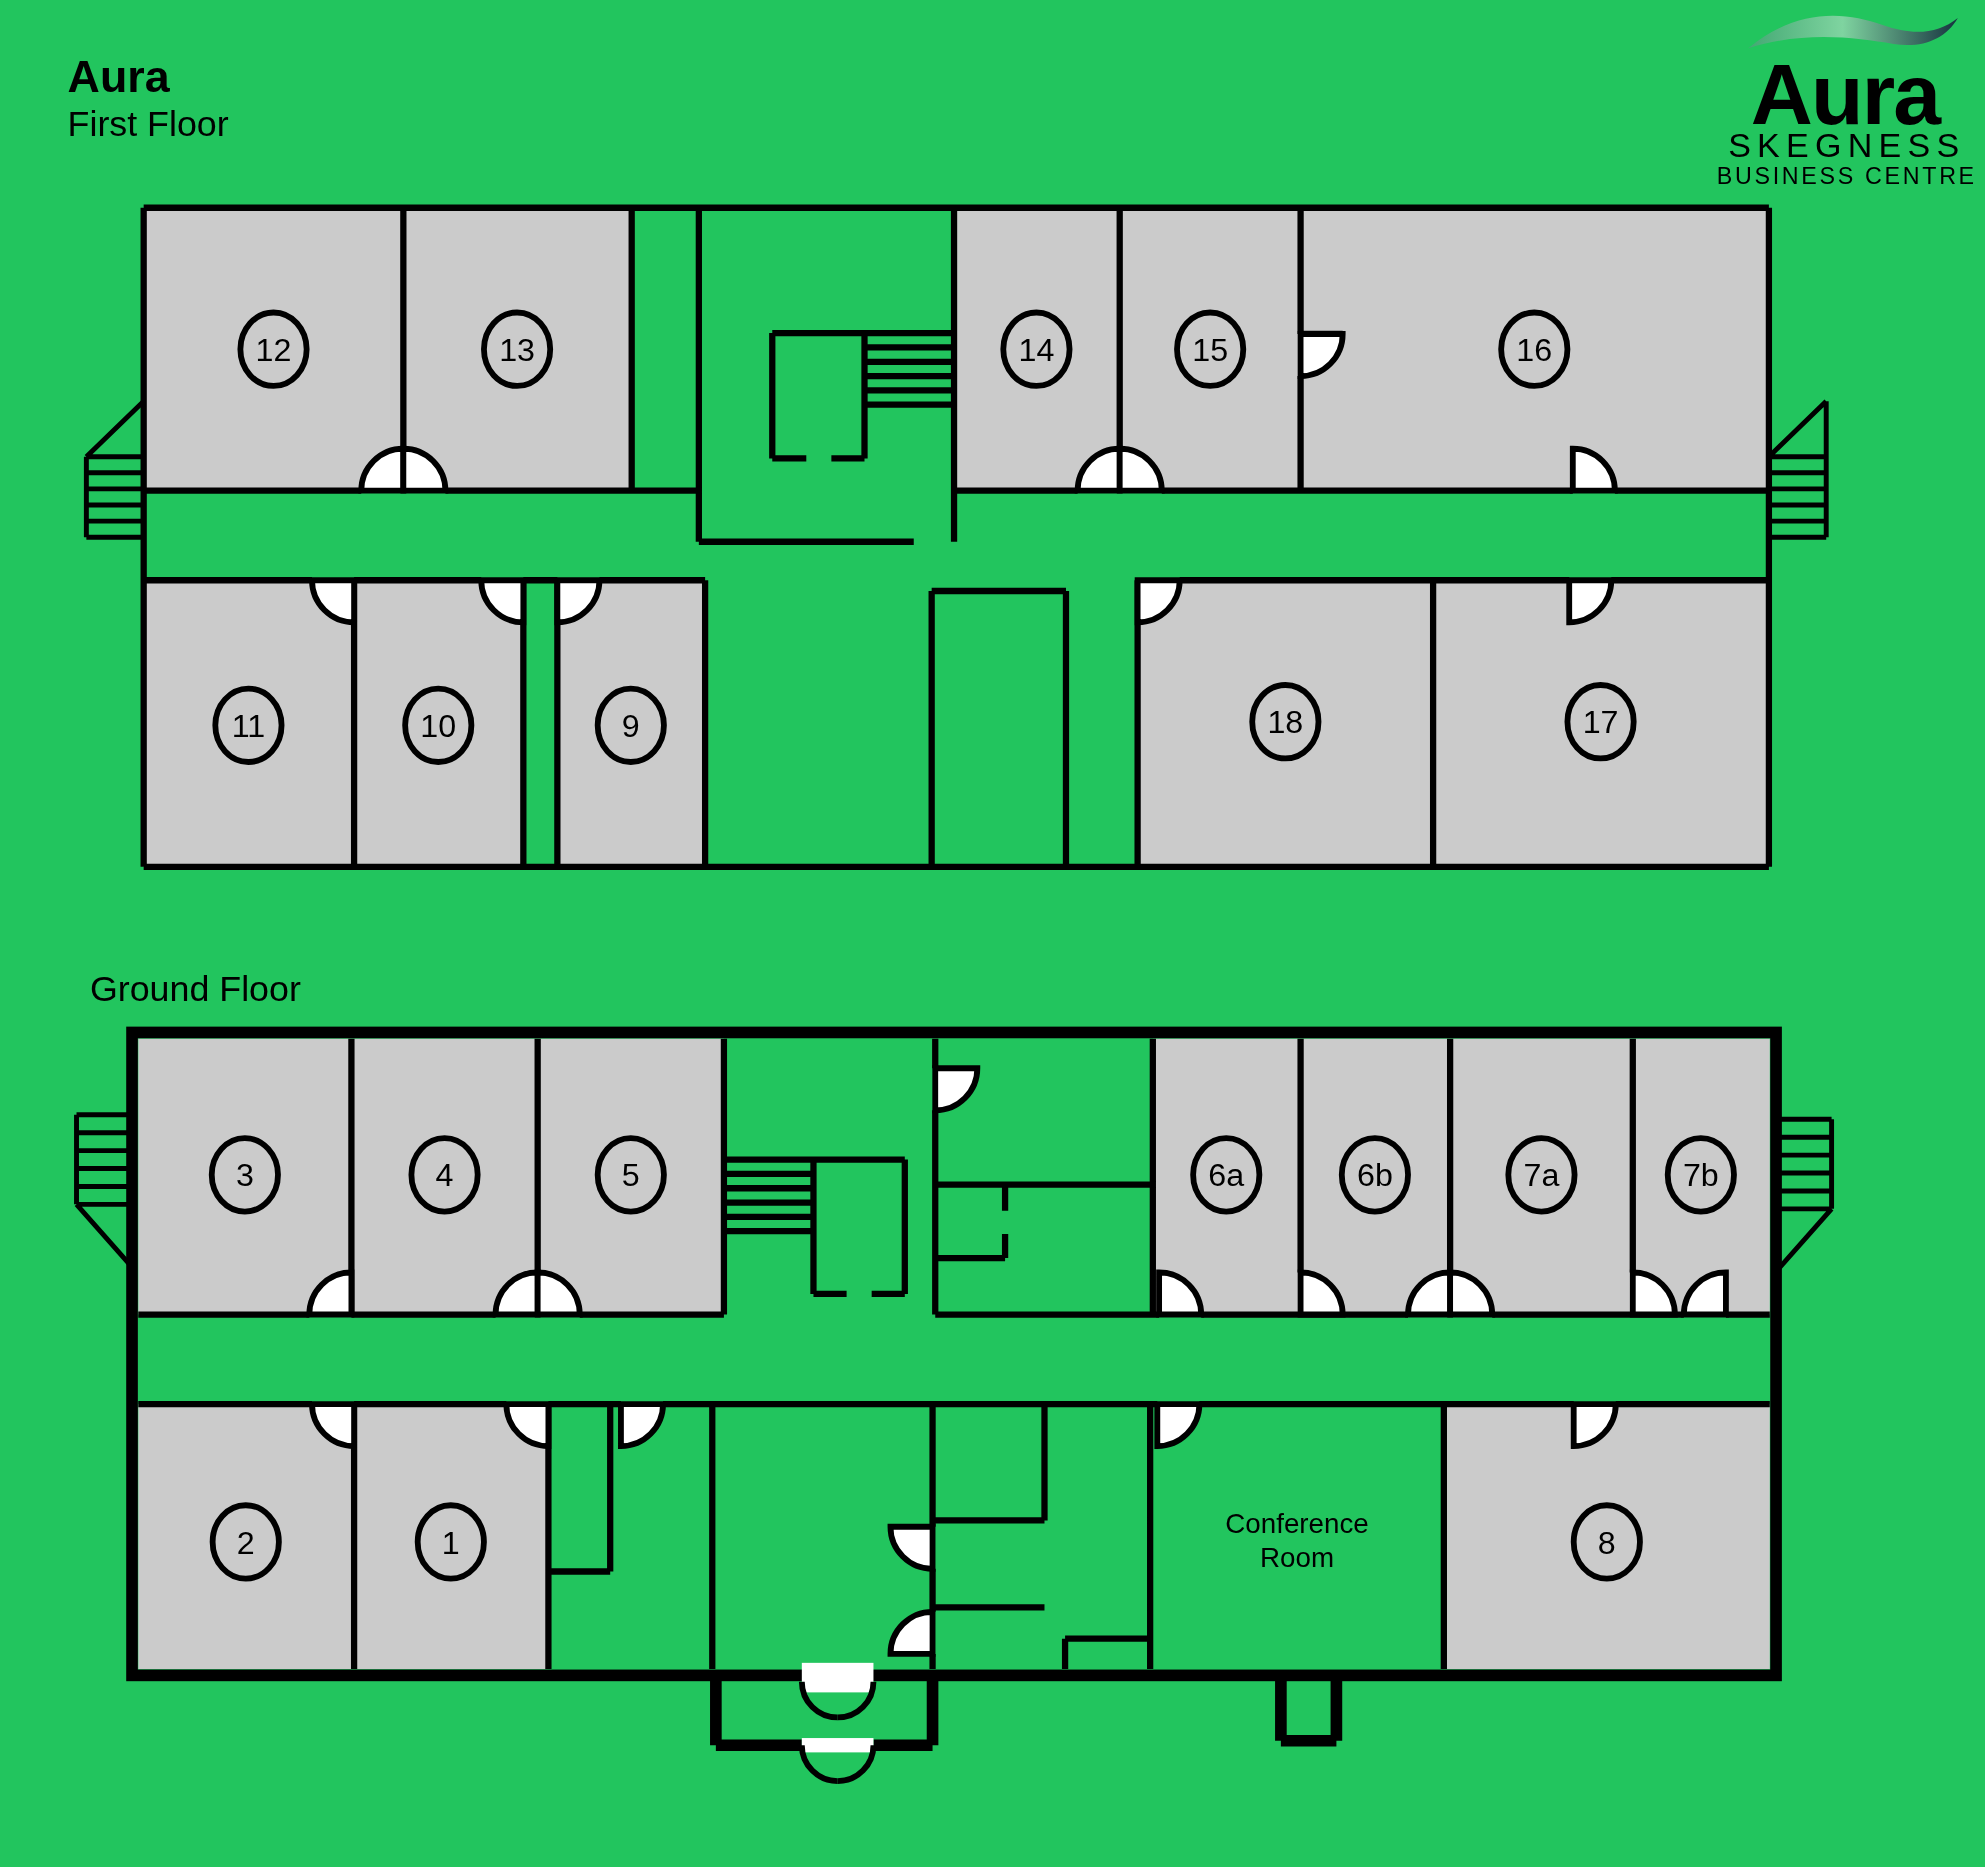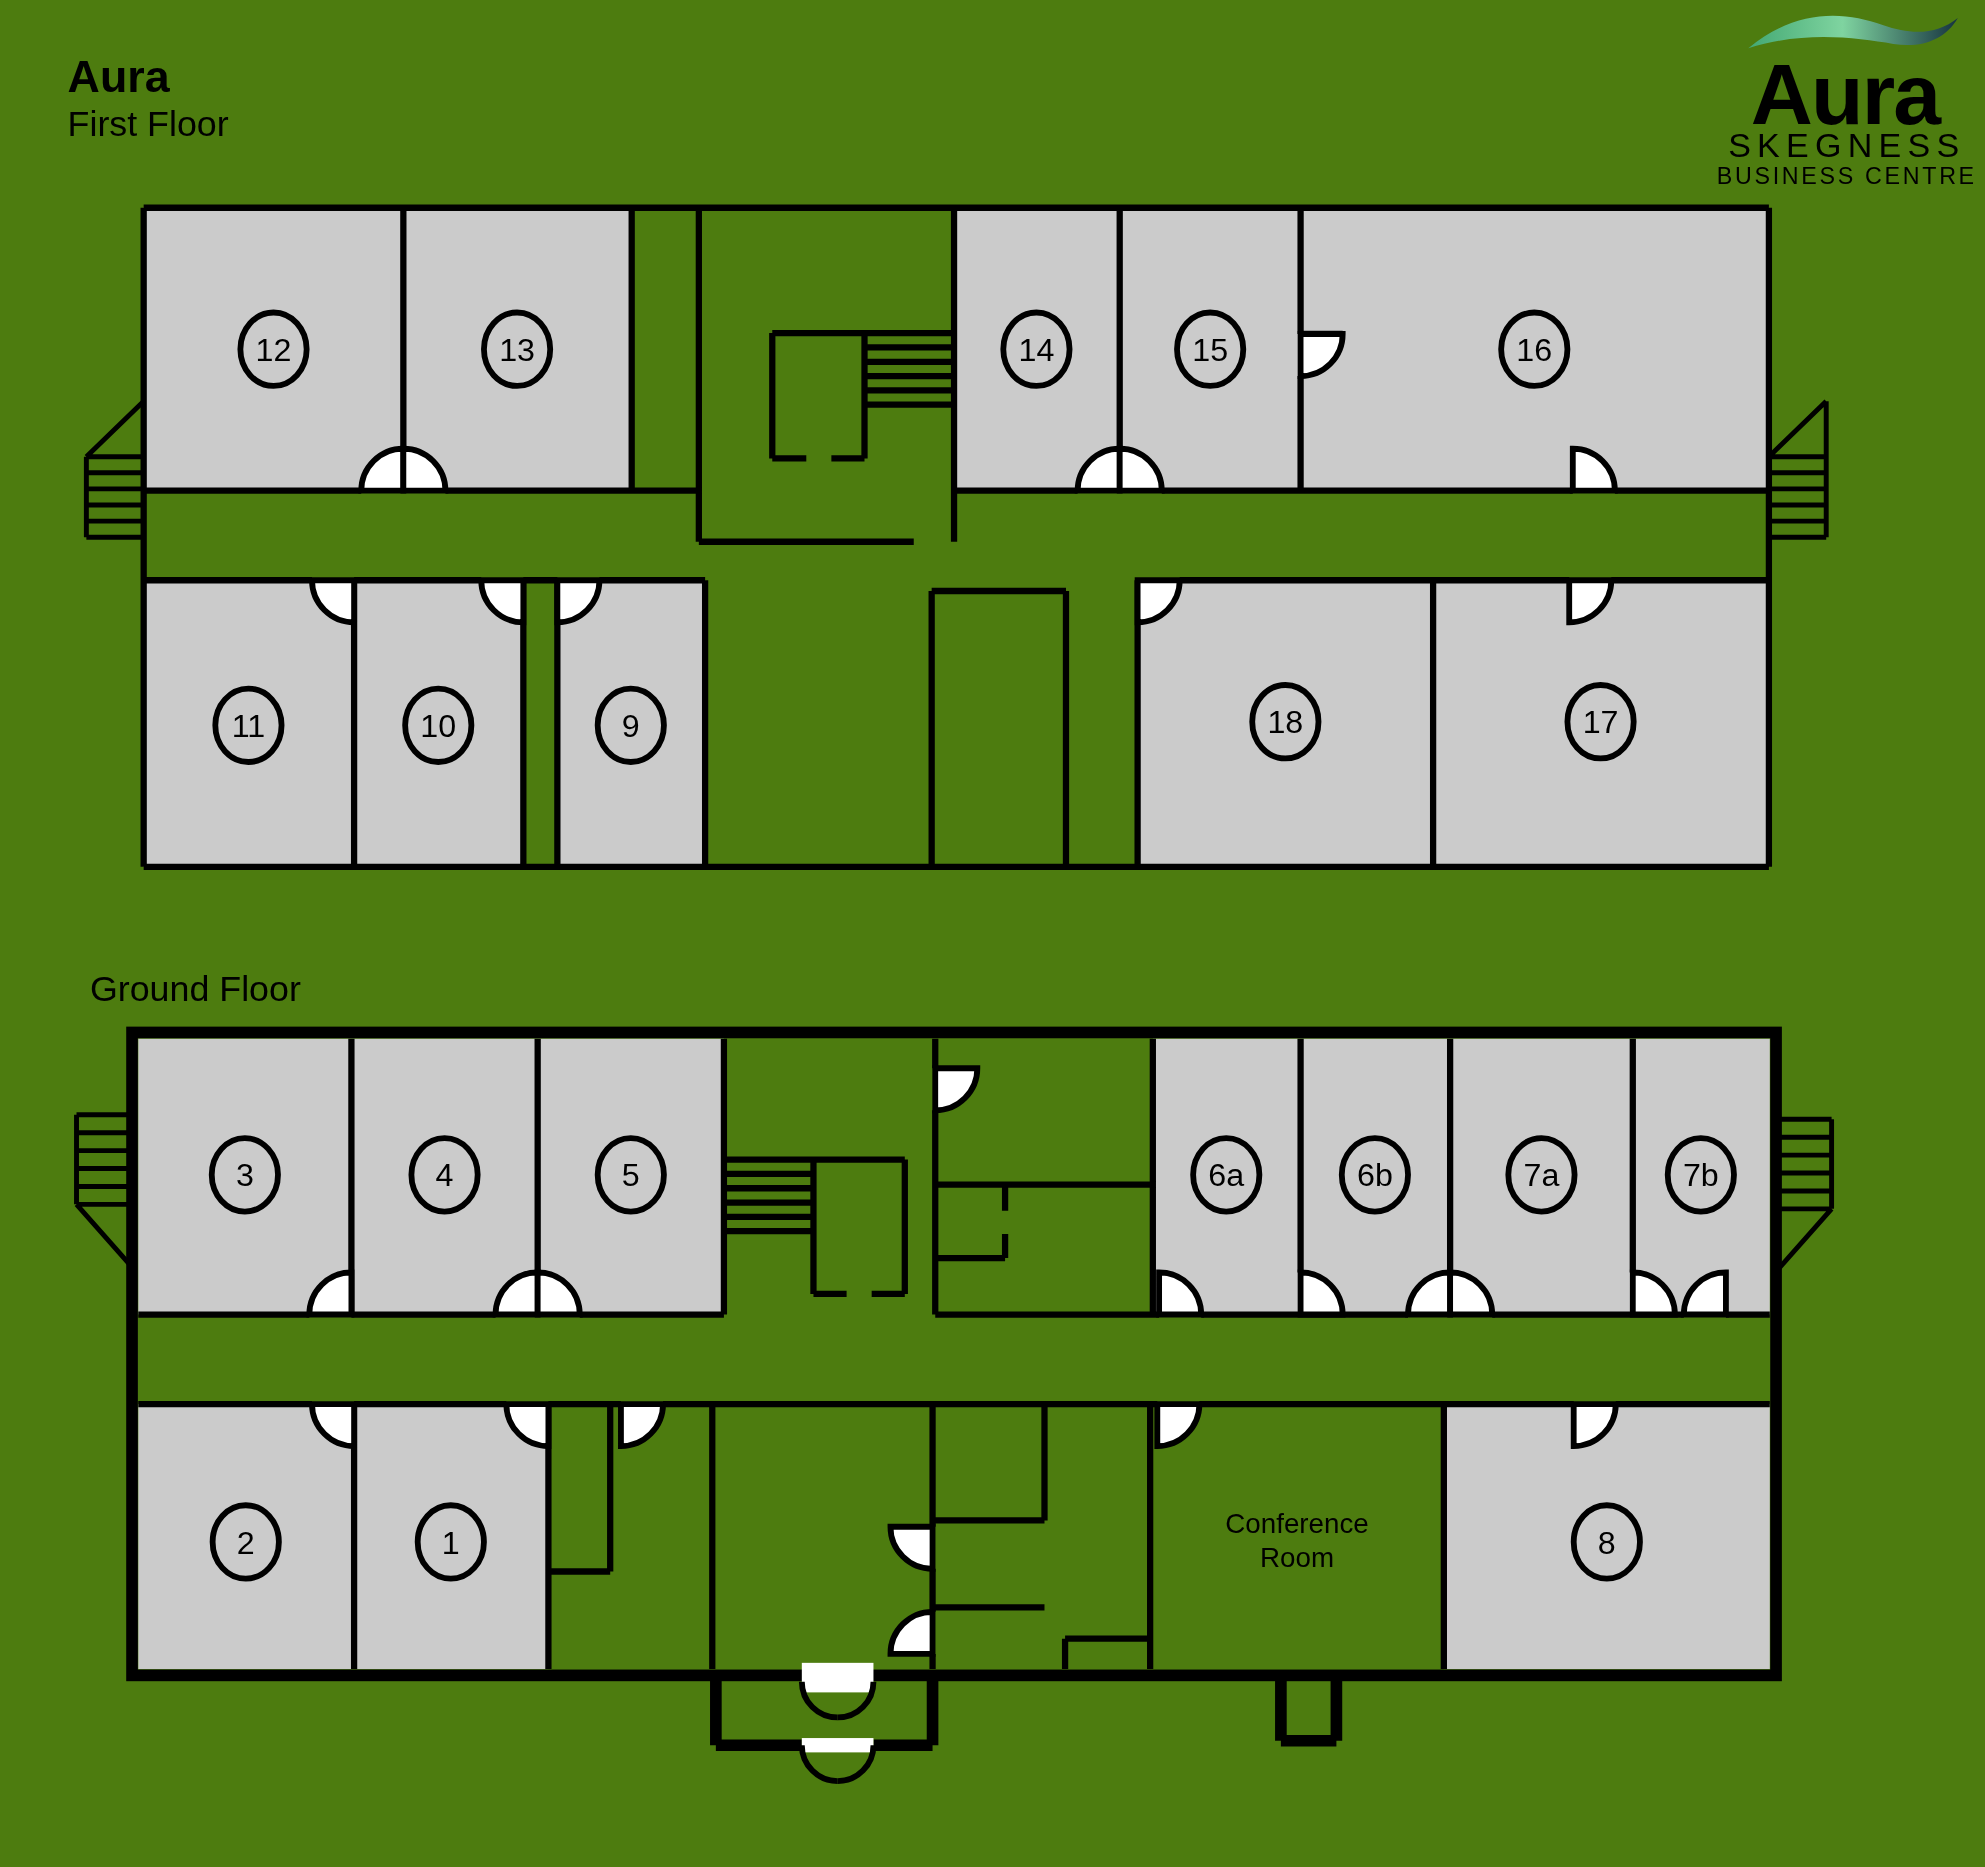--- a/index.html
+++ b/index.html
@@ -1,16 +1,16 @@
 <!DOCTYPE html>
 <html style="font-size:14.3px"><head>
 <meta charset="utf-8">
 <style>
   html,body{margin:0;padding:0;background:#fff;}
-  #page{position:relative;width:1986px;height:1867px;background:#4d7c0f;overflow:hidden;}
+  #page{position:relative;width:1986px;height:1867px;background:#22c55e;overflow:hidden;}
   svg{position:absolute;left:0;top:0;}
   text{font-family:"Liberation Sans","DejaVu Sans",sans-serif;fill:#000;}
   .wall{stroke:#000;stroke-width:7;fill:none;stroke-linecap:butt;}
   .wall-thick{stroke:#000;stroke-width:13;fill:none;}
   .fin{fill:#fff;stroke:#000;stroke-width:6.5;}
   .arc{fill:none;stroke:#000;stroke-width:6.5;}
   .badge{fill:none;stroke:#000;stroke-width:6.5;}
   .roomnum{font-size:36px;text-anchor:middle;}
   .hatch{stroke:#000;stroke-width:5.5;fill:none;}
   .h-title{font-size:50px;font-weight:bold;}

